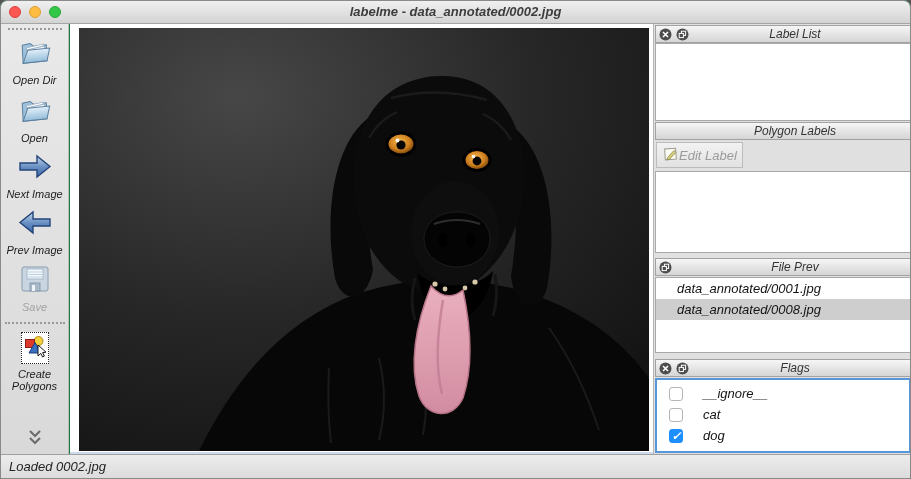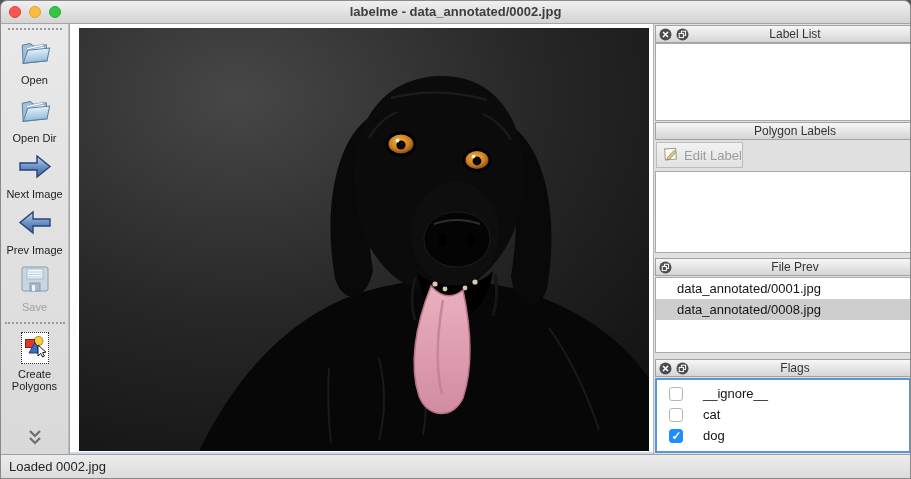--- a/index.html
+++ b/index.html
@@ -1,20 +1,21 @@
 <!DOCTYPE html>
 <html><head>
 <meta charset="utf-8">
 <style>
   * { margin:0; padding:0; box-sizing:border-box; }
   html,body { background:#555; font-family:"Liberation Sans", sans-serif; }
   .window {
     position:relative; width:911px; height:479px; margin:0 auto;
-    background:#a3a3a3; border-radius:7px 7px 0 0; overflow:hidden;
+    background:#15803d; border-radius:7px 7px 0 0; overflow:hidden;
     border:1px solid #8a8a8a;
+    font-style:italic;
   }
   
   .titlebar {
     position:absolute; left:0; top:0; width:100%; height:23px;
     background:linear-gradient(#f0f0f0,#d3d3d3);
     border-bottom:1px solid #a5a5a5;
   }
   .lights { position:absolute; left:8px; top:5px; display:flex; gap:8px; }
   .light { width:12px; height:12px; border-radius:50%; }
   .light.red    { background:#fc5753; border:1px solid #df3e38; }
@@ -64,21 +65,21 @@
   }
   .phead .hbtns { position:absolute; left:3px; top:2px; display:flex; gap:4px; }
   .dockbtn { width:13px; height:13px; display:block; cursor:default; }
   .plist {
     position:absolute; left:1px; width:256px; background:#fff;
     border:1px solid #a9a9a9;
   }
   .editbtn {
     position:absolute; left:2px; top:118px; width:87px; height:26px;
     background:linear-gradient(#f2f2f2,#e2e2e2); border:1px solid #bcbcbc;
-    display:flex; align-items:center; gap:5px; padding-left:6px;
+    display:flex; align-items:center; padding-left:6px;
     font-size:13px; color:#9b9b9b;
   }
   .filerow { height:21px; line-height:21px; font-size:13px; color:#141414; padding-left:21px;
              white-space:nowrap; overflow:hidden; }
   .filerow.selected { background:#cecece; }
   .flaglist { border:2px solid #5796d8 !important; padding-top:3px; }
   .flagrow { height:21px; display:flex; align-items:center; padding-left:12px; }
   .cb {
     width:14px; height:14px; border:1px solid #b5b5b5; border-radius:3px;
     background:#fff; position:relative; flex:0 0 auto;
@@ -106,53 +107,53 @@
     <div class="lights">
       <span class="light red"></span>
       <span class="light yellow"></span>
       <span class="light green"></span>
     </div>
     <div class="title-text">labelme - data_annotated/0002.jpg</div>
   </div>
 
   <div class="toolbar">
     <div class="tb-handle"></div>
+
+    <div class="tbtn">
+      <span>
+        <svg width="34" height="29" viewBox="0 0 34 29">
+          <g transform="rotate(-6 17 15)">
+            <path d="M5 7 L13 6 L16 9 L29 9 L28 25 L4 25 Z" fill="#9ec2dd" stroke="#5c7f9e"></path>
+            <path d="M9 10 L26 8 L25 21 L8 22 Z" fill="#fff" stroke="#9fb4c6"></path>
+            <path d="M10 12 L27 10 L26 22 L9 23 Z" fill="#f4f8fb" stroke="#9fb4c6"></path>
+            <path d="M4 25 L10 12.5 L32 12.5 L28 25 Z" fill="url(#fg)" stroke="#5c7f9e"></path>
+          </g>
+        </svg>
+      </span>
+      <span class="tlabel">Open Dir</span>
+    </div>
 
     <div class="tbtn">
       <span>
         <svg width="34" height="29" viewBox="0 0 34 29">
           <defs>
               <linearGradient id="fg" x1="0" y1="0" x2="0" y2="1">
             <stop offset="0" stop-color="#e3f0fa"></stop>
                 <stop offset="1" stop-color="#93bcd9"></stop>
               </linearGradient>
             </defs>
           <g transform="rotate(-6 17 15)">
             <path d="M5 7 L13 6 L16 9 L29 9 L28 25 L4 25 Z" fill="#9ec2dd" stroke="#5c7f9e"></path>
             <path d="M9 10 L26 8 L25 21 L8 22 Z" fill="#fff" stroke="#9fb4c6"></path>
             <path d="M10 12 L27 10 L26 22 L9 23 Z" fill="#f4f8fb" stroke="#9fb4c6"></path>
             <path d="M4 25 L10 12.5 L32 12.5 L28 25 Z" fill="url(#fg)" stroke="#5c7f9e"></path>
           </g>
         </svg>
       </span>
       <span class="tlabel">Open</span>
-    </div>
-
-    <div class="tbtn">
-      <span>
-        <svg width="34" height="29" viewBox="0 0 34 29">
-          <g transform="rotate(-6 17 15)">
-            <path d="M5 7 L13 6 L16 9 L29 9 L28 25 L4 25 Z" fill="#9ec2dd" stroke="#5c7f9e"></path>
-            <path d="M9 10 L26 8 L25 21 L8 22 Z" fill="#fff" stroke="#9fb4c6"></path>
-            <path d="M10 12 L27 10 L26 22 L9 23 Z" fill="#f4f8fb" stroke="#9fb4c6"></path>
-            <path d="M4 25 L10 12.5 L32 12.5 L28 25 Z" fill="url(#fg)" stroke="#5c7f9e"></path>
-          </g>
-        </svg>
-      </span>
-      <span class="tlabel">Open Dir</span>
     </div>
 
     <div class="tbtn">
       <span>
         <svg width="36" height="27" viewBox="0 0 36 27">
           <defs>
               <linearGradient id="ag" x1="0" y1="0" x2="0" y2="1">
             <stop offset="0" stop-color="#c3d6ec"></stop>
                 <stop offset="0.5" stop-color="#6d93c4"></stop>
                 <stop offset="1" stop-color="#3a64a8"></stop>

